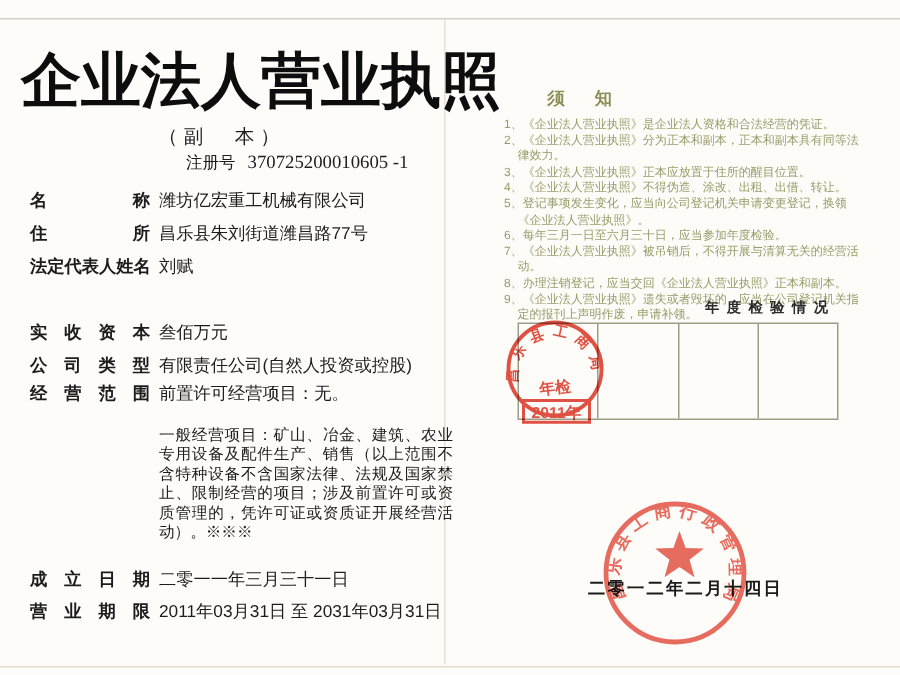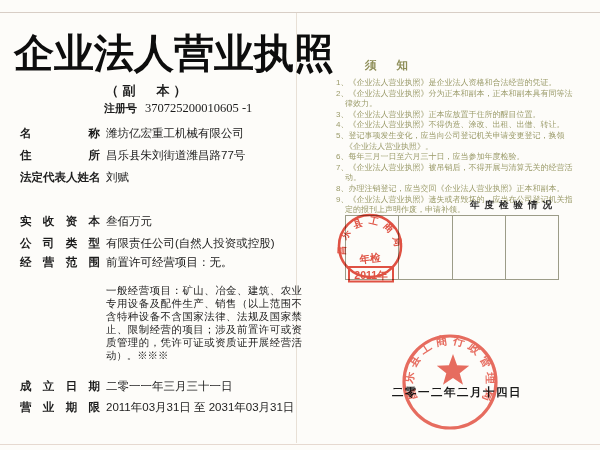--- a/index.html
+++ b/index.html
@@ -14,24 +14,24 @@
   .fold-line{position:absolute;left:296px;top:13px;width:1px;height:430px;background:#e8e0d6;}
 
   
   .title{
     position:absolute; left:14px; top:26px; width:284px;
     font-size:40px; font-weight:bold; letter-spacing:0px; color:#0d0d0d;
     white-space:nowrap; transform:scaleX(1.0); margin:0;
   }
   .subtitle{
     position:absolute; left:0px; top:82px; width:296px; text-align:center;
-    font-size:13px; font-weight:bold; letter-spacing:4px;
+    font-size:13px; font-weight:normal; letter-spacing:4px;
   }
   .regno-line{position:absolute; left:104px; top:101px; font-size:11px; white-space:nowrap;}
-  .regno-line .lbl{font-weight:bold;}
+  .regno-line .lbl{font-weight:normal;margin-left:20px;}
   .regno-line .val{font-family:"Liberation Serif", serif; font-size:12.5px; margin-left:8px;}
 
   .row{position:absolute; left:20px; white-space:nowrap; font-size:11.5px;}
   .row .lbl{
     display:inline-block; width:80px; font-weight:bold;
     text-align:justify; text-align-last:justify; vertical-align:top;
   }
   .row .val{margin-left:6px;text-align:right;}
   .scope-detail{
     position:absolute; left:106px; top:284px; width:196px;

